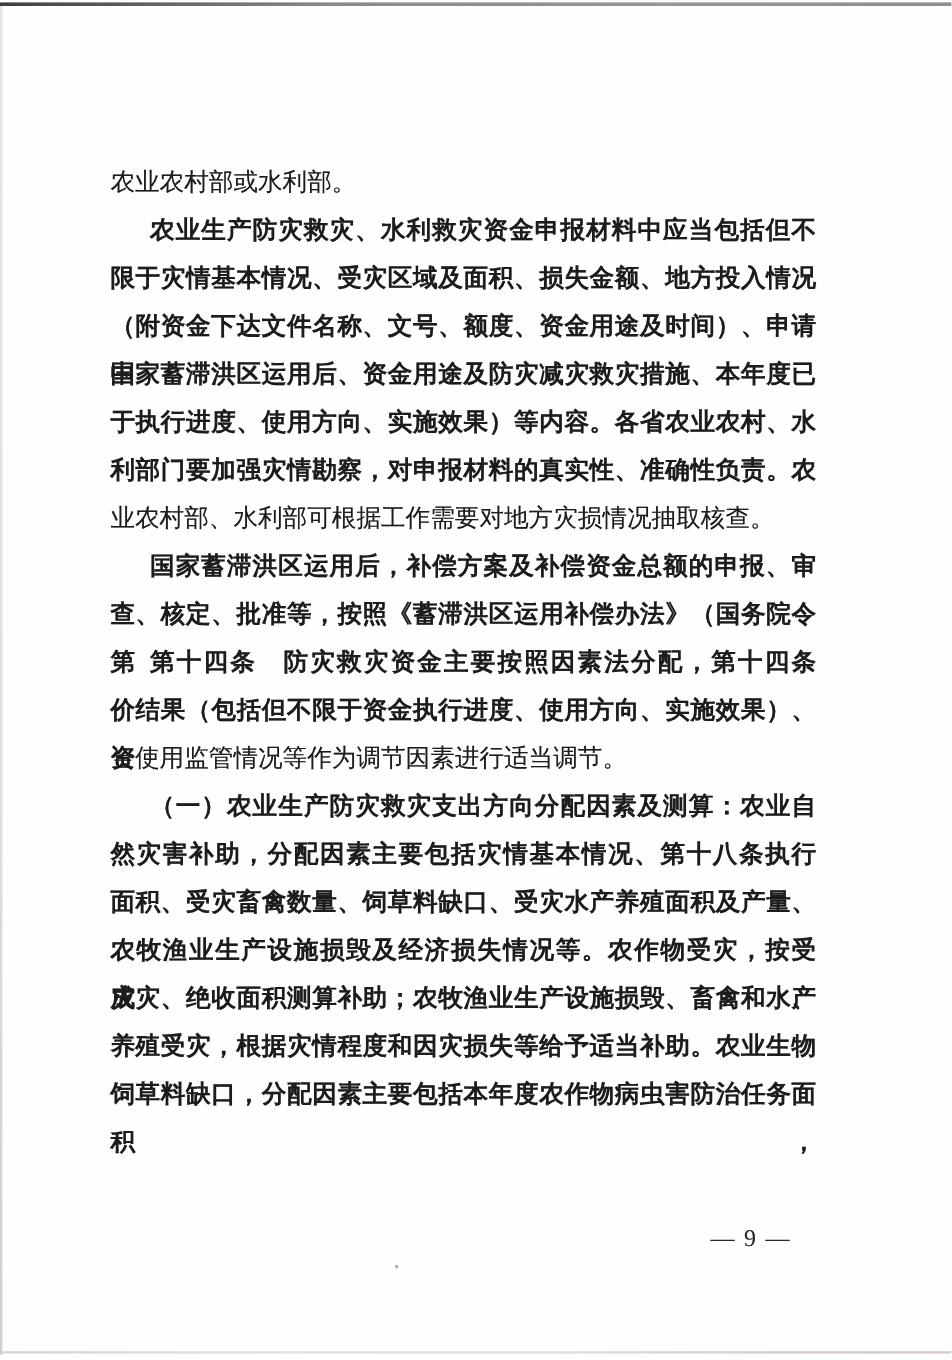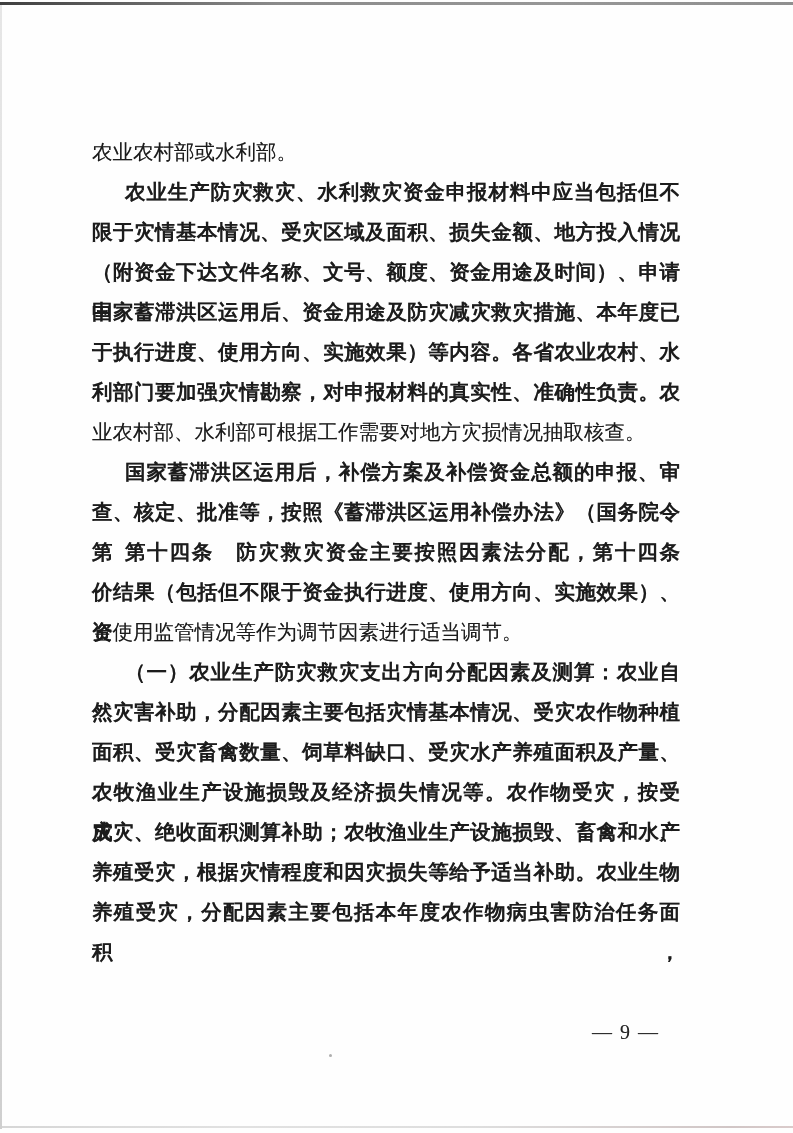--- a/index.html
+++ b/index.html
@@ -101,22 +101,22 @@
       <div class="line fill">国家蓄滞洪区运用后、资金用途及防灾减灾救灾措施、本年度已</div>
       <div class="line fill">于执行进度、使用方向、实施效果）等内容。各省农业农村、水</div>
       <div class="line fill">利部门要加强灾情勘察，对申报材料的真实性、准确性负责。农</div>
       <div class="line">业农村部、水利部可根据工作需要对地方灾损情况抽取核查。</div>
       <div class="line indent fill">国家蓄滞洪区运用后，补偿方案及补偿资金总额的申报、审</div>
       <div class="line fill">查、核定、批准等，按照《蓄滞洪区运用补偿办法》（国务院令第</div>
       <div class="line indent fill">第十四条　防灾救灾资金主要按照因素法分配，第十四条</div>
       <div class="line fill">价结果（包括但不限于资金执行进度、使用方向、实施效果）、资</div>
       <div class="line">金使用监管情况等作为调节因素进行适当调节。</div>
       <div class="line indent fill">（一）农业生产防灾救灾支出方向分配因素及测算：农业自</div>
-      <div class="line fill">然灾害补助，分配因素主要包括灾情基本情况、受灾农作物种植</div>
+      <div class="line fill">然灾害补助，分配因素主要包括灾情基本情况、第十八条执行</div>
       <div class="line fill">面积、受灾畜禽数量、饲草料缺口、受灾水产养殖面积及产量、</div>
       <div class="line fill">农牧渔业生产设施损毁及经济损失情况等。农作物受灾，按受灾、</div>
       <div class="line fill">成灾、绝收面积测算补助；农牧渔业生产设施损毁、畜禽和水产</div>
       <div class="line fill">养殖受灾，根据灾情程度和因灾损失等给予适当补助。农业生物</div>
-      <div class="line fill">养殖受灾，分配因素主要包括本年度农作物病虫害防治任务面积，</div>
+      <div class="line fill">饲草料缺口，分配因素主要包括本年度农作物病虫害防治任务面积，</div>
     </div>
 
   <div class="pagenum">— 9 —</div>
 </div>
 
 </body></html>

